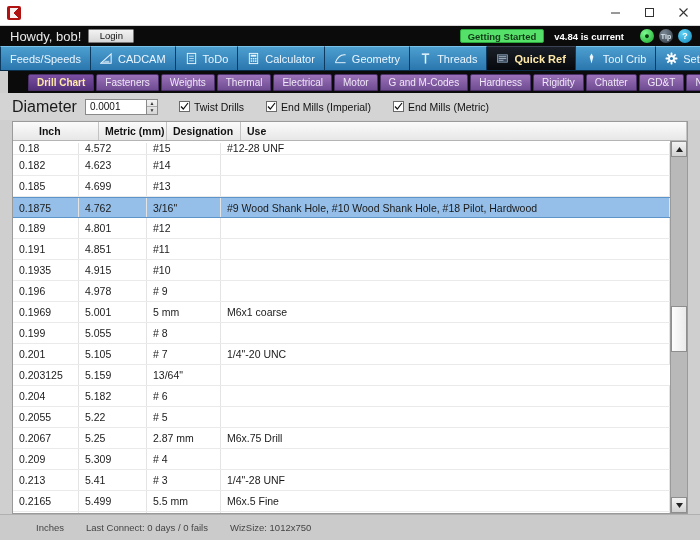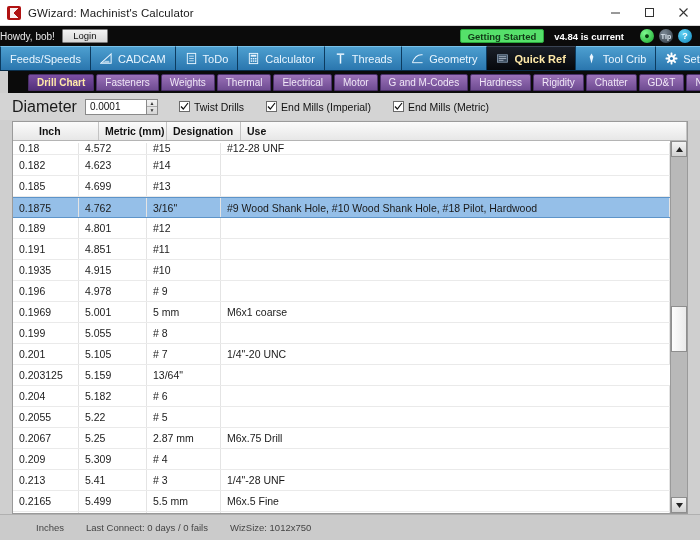--- a/index.html
+++ b/index.html
@@ -34,21 +34,21 @@
     width:34px; height:26px; display:flex; align-items:center; justify-content:center;
     font-size:12px; color:#3a3a3a;
   }
   .tb-btn svg{ display:block; }
 
   
   .userbar{
     position:absolute; left:0; top:26px; width:700px; height:20px;
     background:#0b0b0b; display:flex; align-items:center;
   }
-  .howdy{ color:#e9e9e9; font-size:10px; }
+  .howdy{ color:#e9e9e9; font-size:13px; margin-left:10px; }
   .login-btn{
     margin-left:7px; height:14px; min-width:46px; padding:0 8px;
     background:linear-gradient(#f2f2f2,#d8d8d8);
     border:1px solid #7a7a7a; border-radius:1px;
     font-size:9.5px; color:#111; display:flex; align-items:center; justify-content:center;
     line-height:1;
   }
   .getting-started{
     margin-left:auto; height:14px; padding:0 7px; background:#55e06a;
     border:1px solid #2aa83c; border-radius:2px;
@@ -168,21 +168,20 @@
     font-size:9.5px; color:#454545;
   }
 </style>
 </head>
 <body>
 
 <div id="app">
 
   <div class="titlebar">
     <div class="tb-icon"></div>
-    <div class="tb-title">GWizard: Machinist's Calculator</div>
     <div class="tb-buttons">
       <div class="tb-btn">
         <svg width="11" height="11" viewBox="0 0 11 11">
             <line x1="1" y1="6" x2="10" y2="6" stroke="#333" stroke-width="1"></line>
           </svg>
       </div>
       <div class="tb-btn">
         <svg width="11" height="11" viewBox="0 0 11 11">
             <rect x="1.5" y="1.5" width="8" height="8" fill="none" stroke="#333" stroke-width="1"></rect>
           </svg>
@@ -242,32 +241,32 @@
         <rect x="8.6" y="6.4" width="1.6" height="1.6" fill="#eaf6ff"></rect>
         <rect x="4" y="9" width="1.6" height="1.6" fill="#eaf6ff"></rect>
         <rect x="6.3" y="9" width="1.6" height="1.6" fill="#eaf6ff"></rect>
         <rect x="8.6" y="9" width="1.6" height="1.6" fill="#eaf6ff"></rect>
       </svg>
       <span>Calculator</span>
     </div>
 
     <div class="tab">
       <svg class="ico" viewBox="0 0 14 14">
+        <path d="M1.5 11.5 Q5 2 12.5 3" fill="none" stroke="#eaf6ff" stroke-width="1.1"></path>
+        <line x1="1.5" y1="11.5" x2="12.5" y2="11.5" stroke="#eaf6ff" stroke-width="1"></line>
+      </svg>
+      <span>Geometry</span>
+    </div>
+
+    <div class="tab">
+      <svg class="ico" viewBox="0 0 14 14">
         <rect x="3" y="1.5" width="8" height="1.6" fill="#eaf6ff"></rect>
         <rect x="6.2" y="3" width="1.6" height="9.5" fill="#eaf6ff"></rect>
       </svg>
       <span>Threads</span>
-    </div>
-
-    <div class="tab">
-      <svg class="ico" viewBox="0 0 14 14">
-        <path d="M1.5 11.5 Q5 2 12.5 3" fill="none" stroke="#eaf6ff" stroke-width="1.1"></path>
-        <line x1="1.5" y1="11.5" x2="12.5" y2="11.5" stroke="#eaf6ff" stroke-width="1"></line>
-      </svg>
-      <span>Geometry</span>
     </div>
 
     <div class="tab active">
       <svg class="ico" viewBox="0 0 14 14">
         <rect x="1.5" y="3" width="11" height="8" fill="#3a4a5c" stroke="#8fa4bb" stroke-width=".8"></rect>
         <line x1="3" y1="5" x2="11" y2="5" stroke="#cdd8e6" stroke-width=".7"></line>
         <line x1="3" y1="7" x2="11" y2="7" stroke="#cdd8e6" stroke-width=".7"></line>
         <line x1="3" y1="9" x2="8" y2="9" stroke="#cdd8e6" stroke-width=".7"></line>
       </svg>
       <span>Quick Ref</span>

